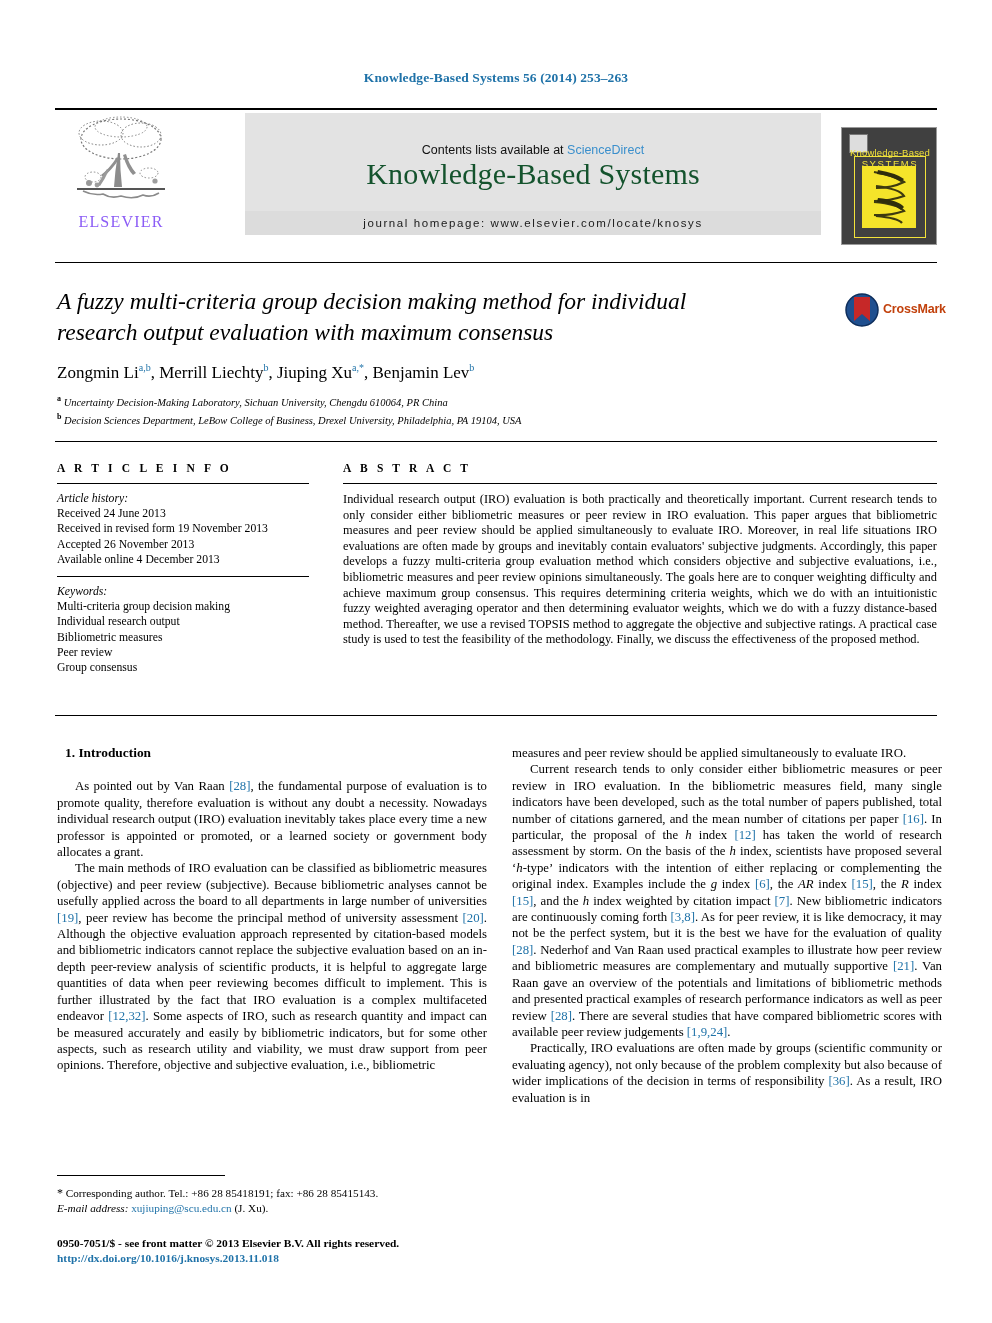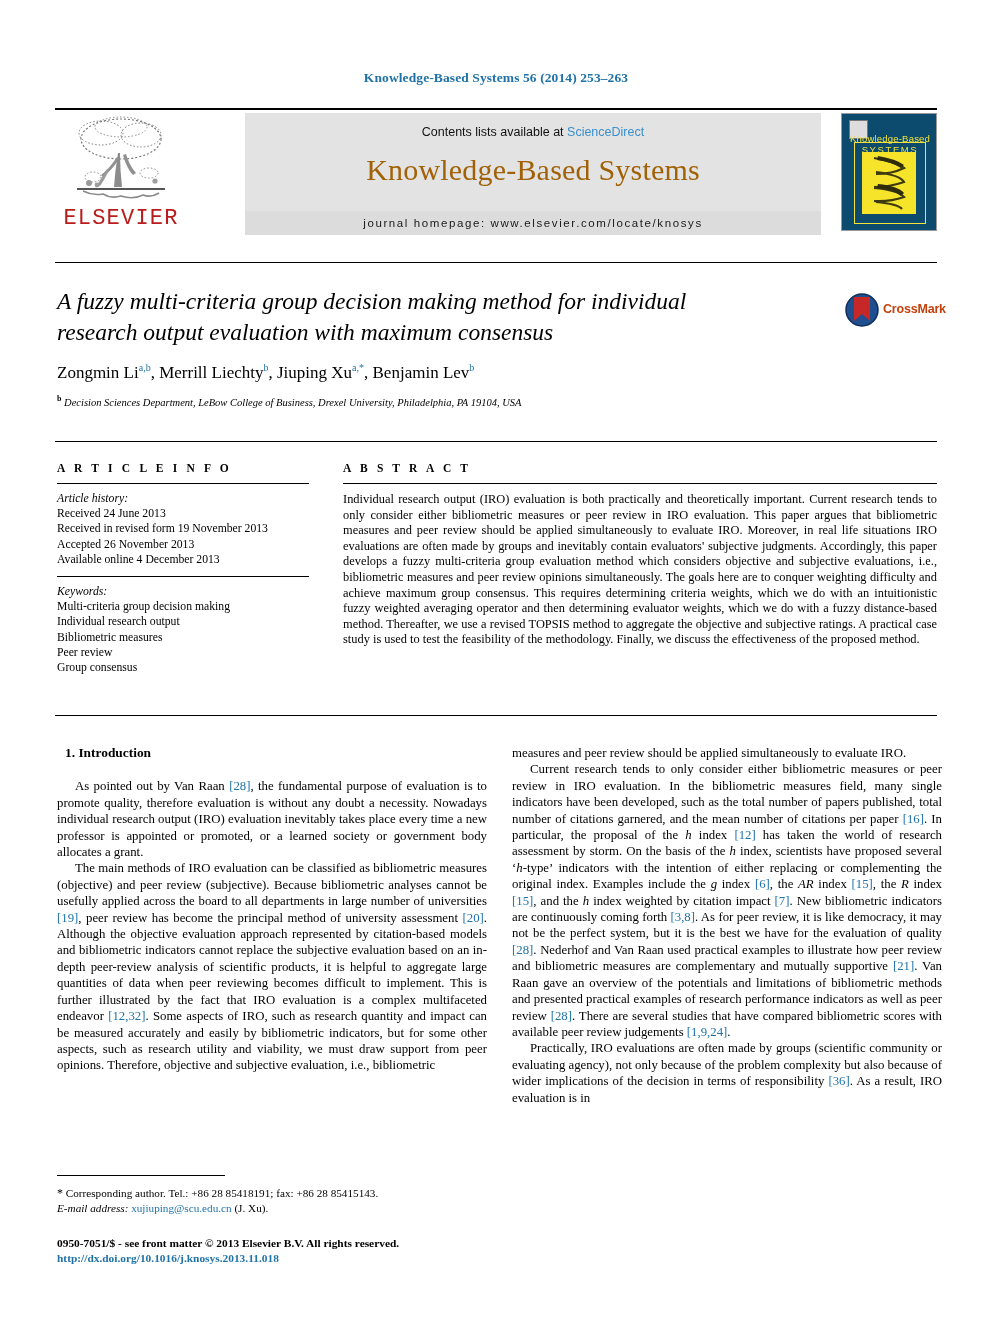--- a/index.html
+++ b/index.html
@@ -59,69 +59,69 @@
     width: 116px;
     height: 118px;
   }
   .tree-svg { display: block; }
   .elsevier-word {
     position: absolute;
     left: 0px;
     bottom: 0px;
     width: 116px;
     text-align: center;
-    color: #b91c1c;
-    font-family: Liberation Mono, monospace;
-    font-size: 22px;
+    color: #8b5cf6;
+    font-family: Liberation Serif, serif;
+    font-size: 16px;
     letter-spacing: 1.2px;
   }
   .center-band {
     position: absolute;
     left: 190px;
     top: 0px;
     width: 576px;
     height: 118px;
     background: #e3e3e3;
     text-align: center;
   }
   .contents-line {
     font-family: "Liberation Sans", sans-serif;
     font-size: 12.5px;
-    padding-top: 12px;
+    padding-top: 30px;
     color: #111;
   }
   .sd-link { color: #3a8fcc; }
   .journal-title {
     font-family: "Liberation Serif", serif;
     font-size: 30px;
-    margin-top: 14px;
-    color: #a16207;
+    margin-top: 0;
+    color: #14532d;
     letter-spacing: 0.2px;
   }
   .homepage-band {
     position: absolute;
     left: 190px;
     top: 98px;
     width: 576px;
     height: 24px;
     background: #dcdcdc;
     text-align: center;
     font-family: "Liberation Sans", sans-serif;
     font-size: 11.5px;
     letter-spacing: 1.6px;
     line-height: 24px;
     color: #1a1a1a;
   }
   .cover-thumb {
     position: absolute;
     right: 0px;
-    top: 0px;
+    top: 14px;
     width: 96px;
     height: 118px;
-    background: #0c4a6e;
+    background: #404040;
     border: 1px solid #9a9a9a;
     box-sizing: border-box;
   }
   .cover-tinybox {
     position: absolute;
     left: 7px;
     top: 6px;
     width: 17px;
     height: 17px;
     background: #ddd;
@@ -424,20 +424,21 @@
   </div>
 
   <div class="authors">
     <span>Zongmin Li</span><sup>a,b</sup>,
     <span>Merrill Liechty</span><sup>b</sup>,
     <span>Jiuping Xu</span><sup>a,*</sup>,
     <span>Benjamin Lev</span><sup>b</sup>
   </div>
 
   <div class="affils">
+    <div><sup>a</sup> <span>Uncertainty Decision-Making Laboratory, Sichuan University, Chengdu 610064, PR China</span></div>
     <div><sup>b</sup> <span>Decision Sciences Department, LeBow College of Business, Drexel University, Philadelphia, PA 19104, USA</span></div>
   </div>
 
   <div class="info-rule-top"></div>
 
   <div class="article-info">
     <div class="sec-head">A R T I C L E   I N F O</div>
     <div class="ai-rule"></div>
     <div class="ai-block">
       <div class="lbl">Article history:</div>

